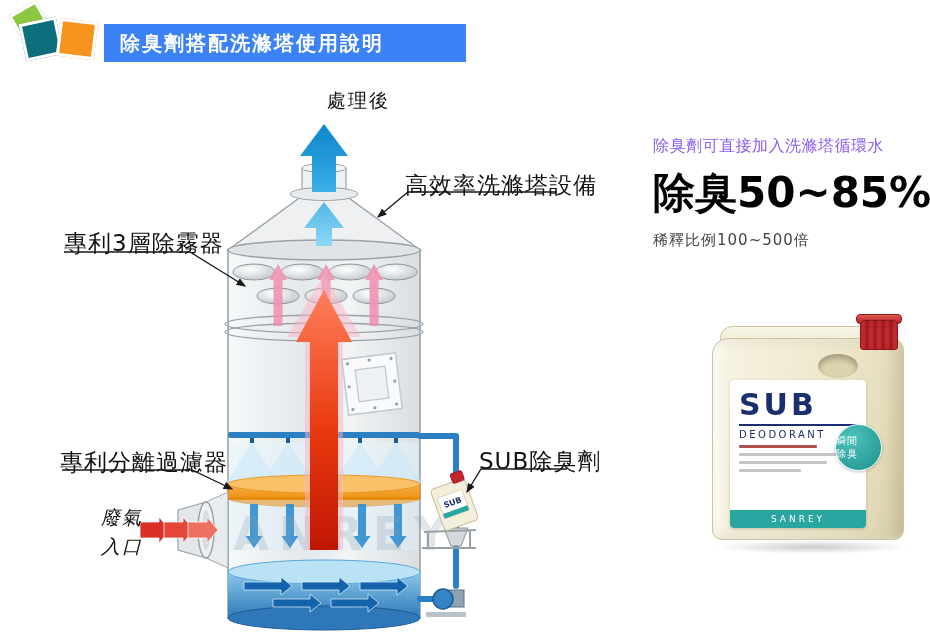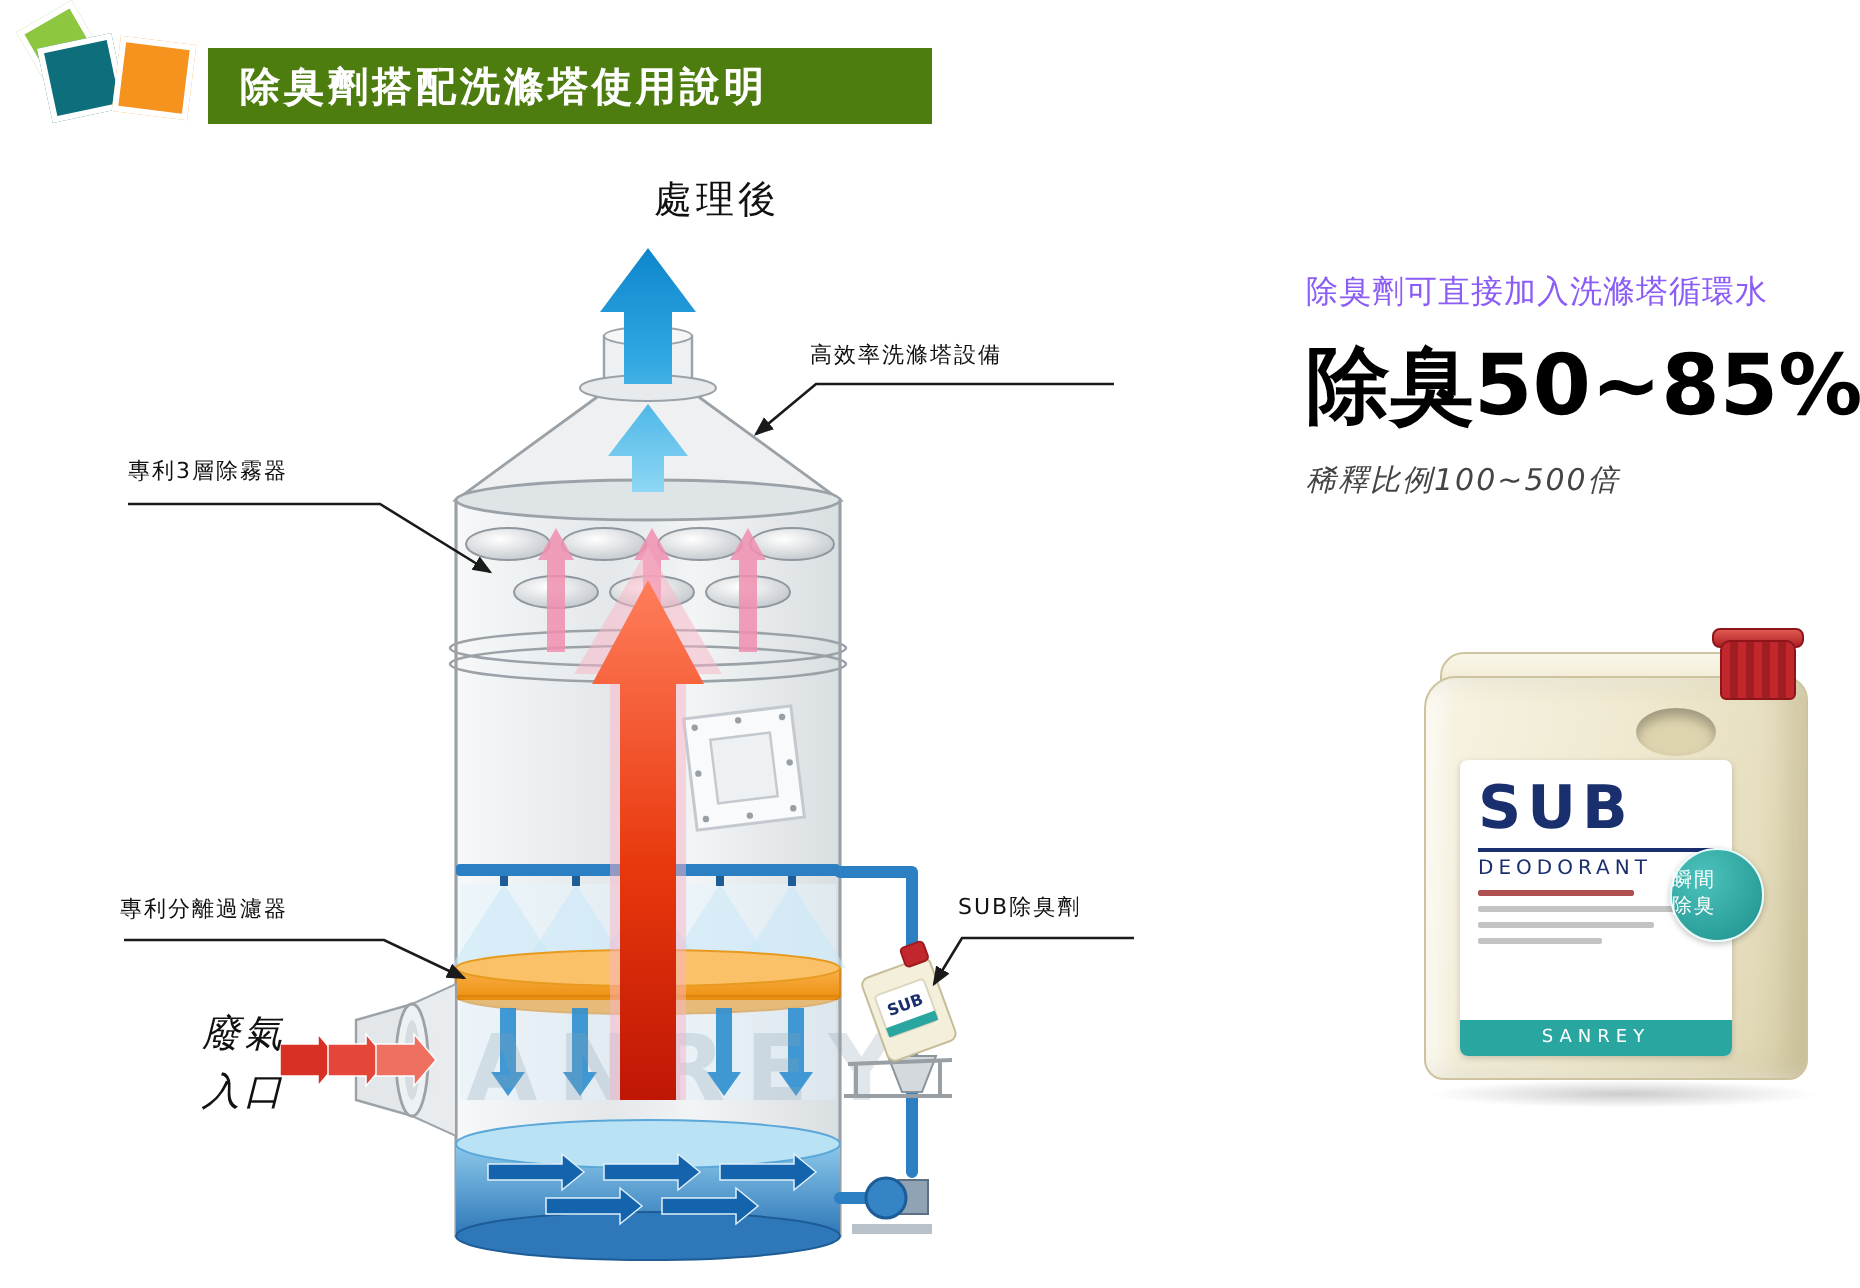--- a/index.html
+++ b/index.html
@@ -11,39 +11,39 @@
   .page { position:absolute; inset:0; width:930px; height:644px; background:#fff; }
   .abs { position:absolute; }
 
   
   .logo { left:14px; top:6px; width:96px; height:62px; }
   .sq { position:absolute; border:3px solid #fff; }
   .sq-green  { width:32px; height:32px; background:#8dc63f; left:0;  top:0;  transform:rotate(-30deg); z-index:1; }
   .sq-teal   { width:38px; height:38px; background:#0d6e7c; left:8px; top:14px; transform:rotate(-12deg); z-index:2; }
   .sq-orange { width:38px; height:38px; background:#f6921e; left:44px; top:14px; transform:rotate(7deg); z-index:3; }
   .title-bar {
-    left:104px; top:24px; width:362px; height:38px; background:#4d7c0f;
+    left:104px; top:24px; width:362px; height:38px; background:#3b82f6;
     color:#fff; font-size:20px; font-weight:600; line-height:38px;
     padding-left:16px; letter-spacing:2px; white-space:nowrap;
   }
 
   
-  .callout { position:absolute; font-size:11px; letter-spacing:1px; white-space:nowrap; color:#111; }
+  .callout { position:absolute; font-size:23px; letter-spacing:1px; white-space:nowrap; color:#111; }
   .outlet-label { left:258px; top:86px; width:132px; text-align:right; font-size:19px; letter-spacing:2px; line-height:1.55; }
   .scrubber-label { left:405px; top:170px; }
   .demister-label { left:64px;  top:228px; }
   .filter-label   { left:60px;  top:447px; }
   .sub-label      { left:479px; top:446px; }
   .inlet-label    { left:88px; top:503px; width:68px; text-align:center; font-size:19px; letter-spacing:2px; line-height:1.5;font-style:italic; }
 
   
   .info { left:653px; top:136px; width:268px; }
   .info-note { font-size:16px; color:#8b5cf6; letter-spacing:.5px; white-space:nowrap; }
   .info-headline { font-size:42px; font-weight:700; color:#000; margin-top:8px; letter-spacing:0; white-space:nowrap; }
-  .info-dilution { font-size:15px; color:#444; margin-top:10px; letter-spacing:1px;font-style:italic; }
+  .info-dilution { font-size:15px; color:#444; margin-top:10px; letter-spacing:1px; }
 
   
   .product { left:706px; top:318px; width:216px; height:242px; }
   .jug-shadow { position:absolute; left:8px; top:222px; width:196px; height:14px; border-radius:50%;
     background:radial-gradient(ellipse at center, rgba(0,0,0,.20), rgba(0,0,0,0) 70%); }
   .jug-top { position:absolute; left:14px; top:8px; width:168px; height:26px; border-radius:12px;
     background:linear-gradient(#f9f6e8,#ece4c8); border:1px solid #cdc39e; }
   .jug-body { position:absolute; left:6px; top:20px; width:192px; height:202px;
     border-radius:16px 12px 10px 10px; border:1px solid #cdc39e;
     background:linear-gradient(105deg,#f8f4e4 0%, #efe9d0 45%, #e5ddbd 78%, #d8cfa9 100%);

